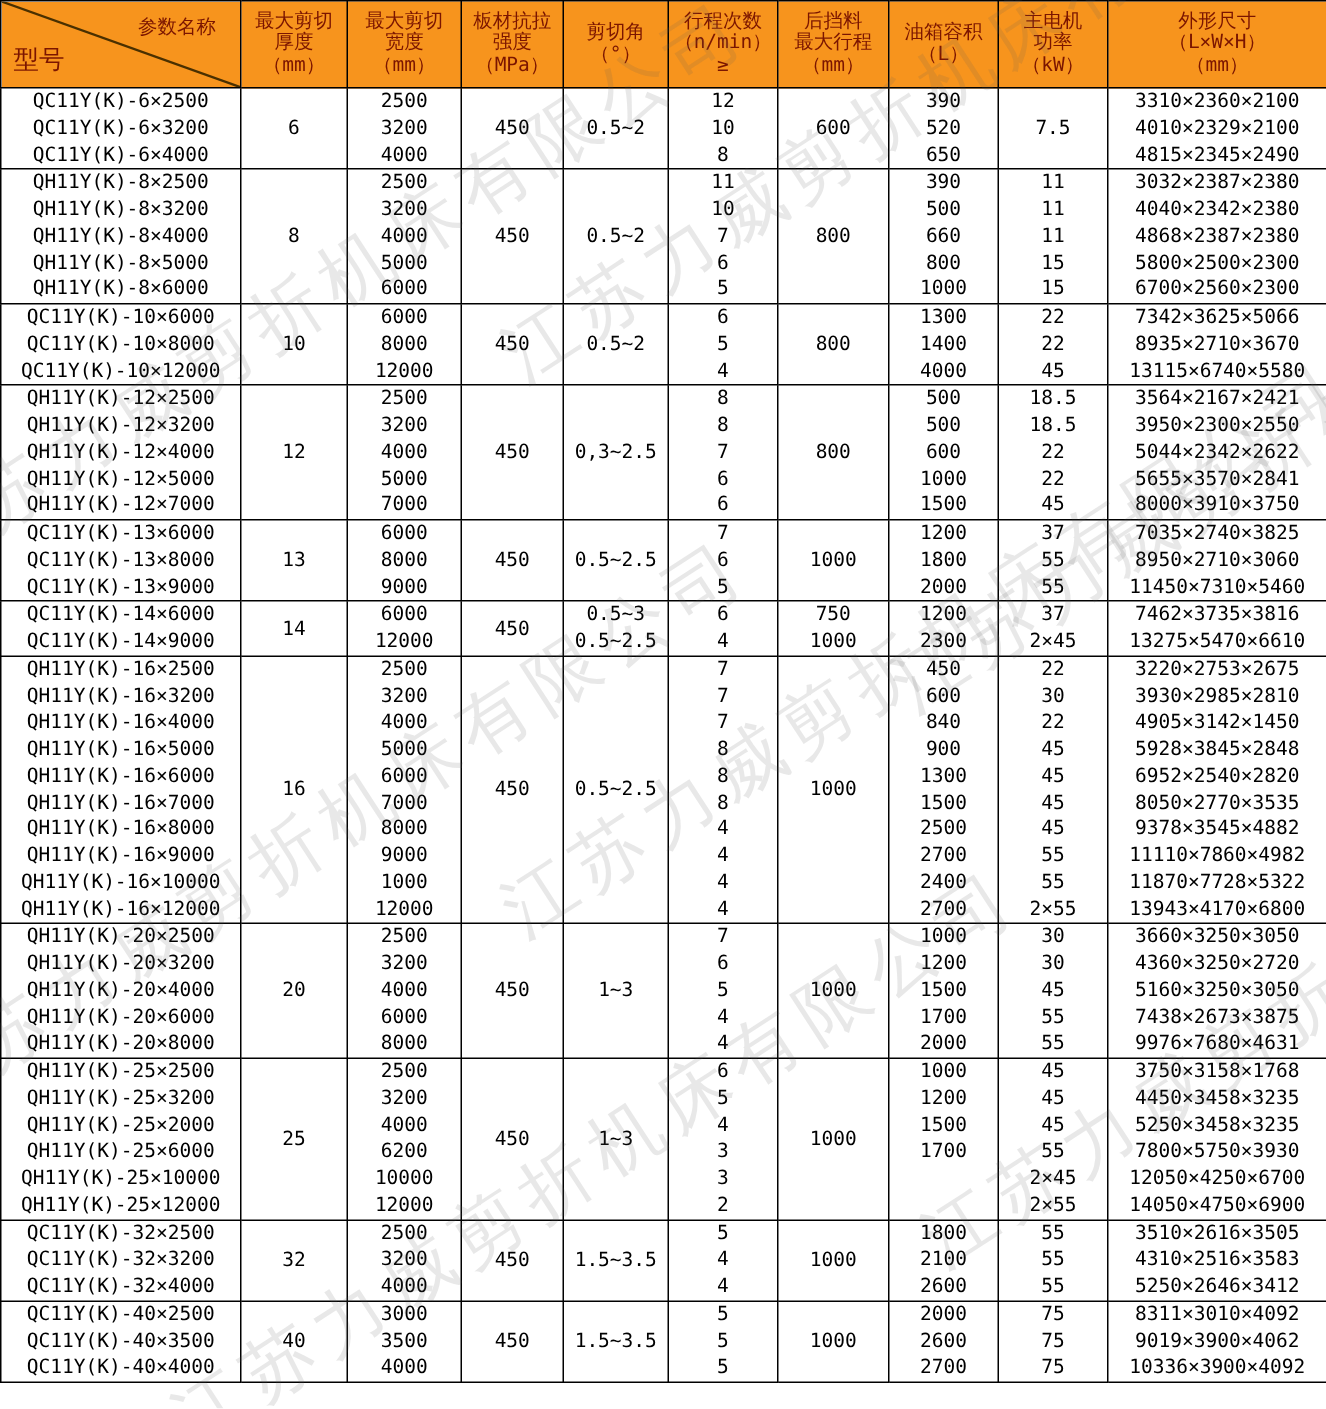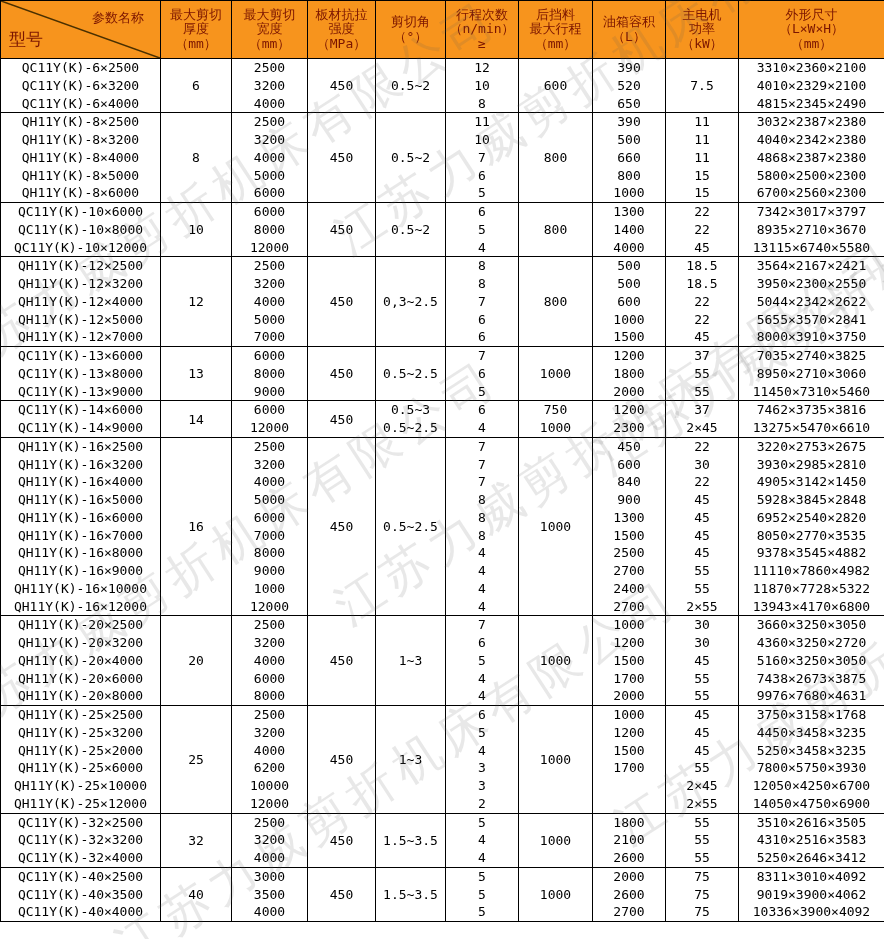--- a/index.html
+++ b/index.html
@@ -205,21 +205,21 @@
           <div class="ln">1300</div>
           <div class="ln">1400</div>
           <div class="ln">4000</div>
         </td>
         <td>
           <div class="ln">22</div>
           <div class="ln">22</div>
           <div class="ln">45</div>
         </td>
         <td>
-          <div class="ln">7342×3017×3797</div>
+          <div class="ln">7342×3625×5066</div>
           <div class="ln">8935×2710×3670</div>
           <div class="ln">13115×6740×5580</div>
         </td>
       </tr>
       <tr>
         <td>
           <div class="ln">QH11Y(K)-12×2500</div>
           <div class="ln">QH11Y(K)-12×3200</div>
           <div class="ln">QH11Y(K)-12×4000</div>
           <div class="ln">QH11Y(K)-12×5000</div>

